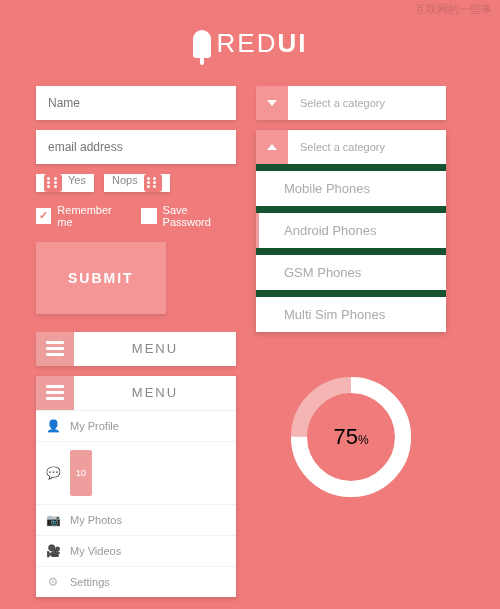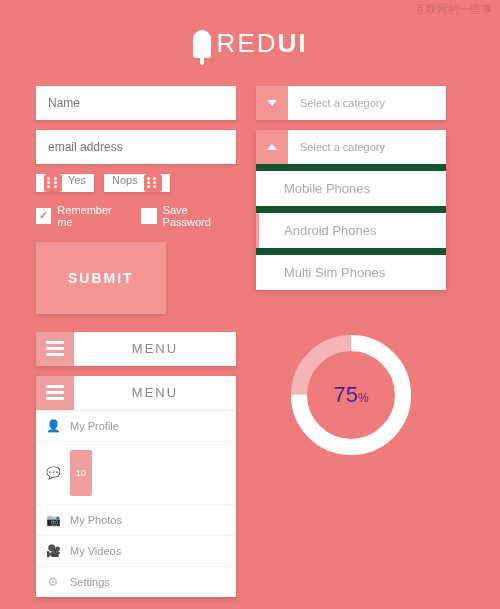--- a/index.html
+++ b/index.html
@@ -43,21 +43,21 @@
 .tri-up{width:0;height:0;border-left:5px solid transparent;border-right:5px solid transparent;border-bottom:6px solid #fff}
 .select-txt{flex:1;background:#fff;display:flex;align-items:center;padding:0 12px;font-size:11px;color:#aaa}
 .dropdown{background:#fff;box-shadow:0 2px 6px rgba(0,0,0,0.15)}
 .dropdown-header{display:flex}
 .dropdown-list{list-style:none}
 .dd-item{padding:10px 28px;font-size:13px;color:#aaa;border-top:7px solid #14532d;position:relative}
 .dd-item.active::before{content:"";position:absolute;left:0;top:0;bottom:0;width:3px;background:#ef9e9e}
 .progress-wrap{margin-top:40px;display:flex;justify-content:center}
 .progress{position:relative;width:130px;height:130px}
 .progress svg{transform:rotate(-90deg)}
-.progress-txt{position:absolute;top:50%;left:50%;transform:translate(-50%,-50%);color:#4c1d95;font-size:22px;font-weight:300}
+.progress-txt{position:absolute;top:50%;left:50%;transform:translate(-50%,-50%);color:#000000;font-size:22px;font-weight:300}
 .progress-txt small{font-size:12px}
 </style>
 </head>
 <body>
 
 <div class="watermark">互联网的一些事</div>
 
 <div class="header">
   <div class="logo">
     <div class="popsicle"></div>
@@ -162,20 +162,21 @@
     <div class="dropdown">
       <div class="dropdown-header">
         <div class="select-btn">
             <div class="tri-up"></div>
           </div>
         <div class="select-txt">Select a category</div>
       </div>
       <ul class="dropdown-list">
         <li class="dd-item">Mobile Phones</li>
         <li class="dd-item active">Android Phones</li>
+        <li class="dd-item">GSM Phones</li>
         <li class="dd-item">Multi Sim Phones</li>
       </ul>
     </div>
 
     <div class="progress-wrap">
       <div class="progress">
         <svg width="130" height="130">
           <circle cx="65" cy="65" r="52" stroke="#f5b5b5" stroke-width="16" fill="none"></circle>
           <circle cx="65" cy="65" r="52" stroke="#fff" stroke-width="16" fill="none" stroke-dasharray="245 327" stroke-linecap="butt"></circle>
         </svg>

